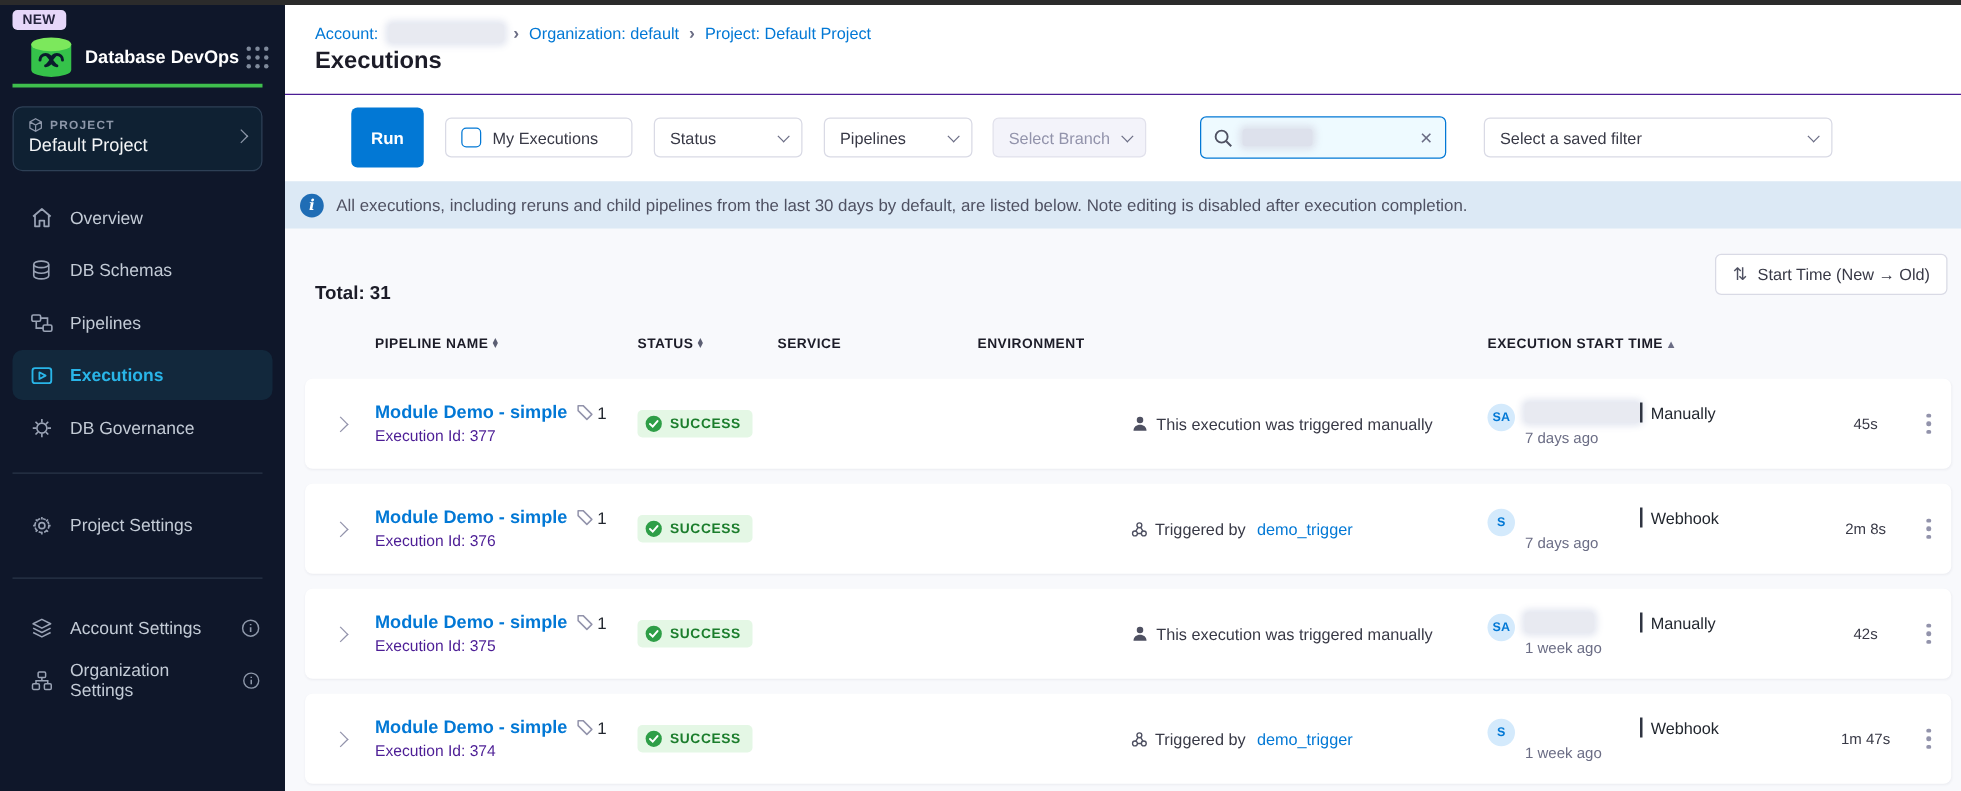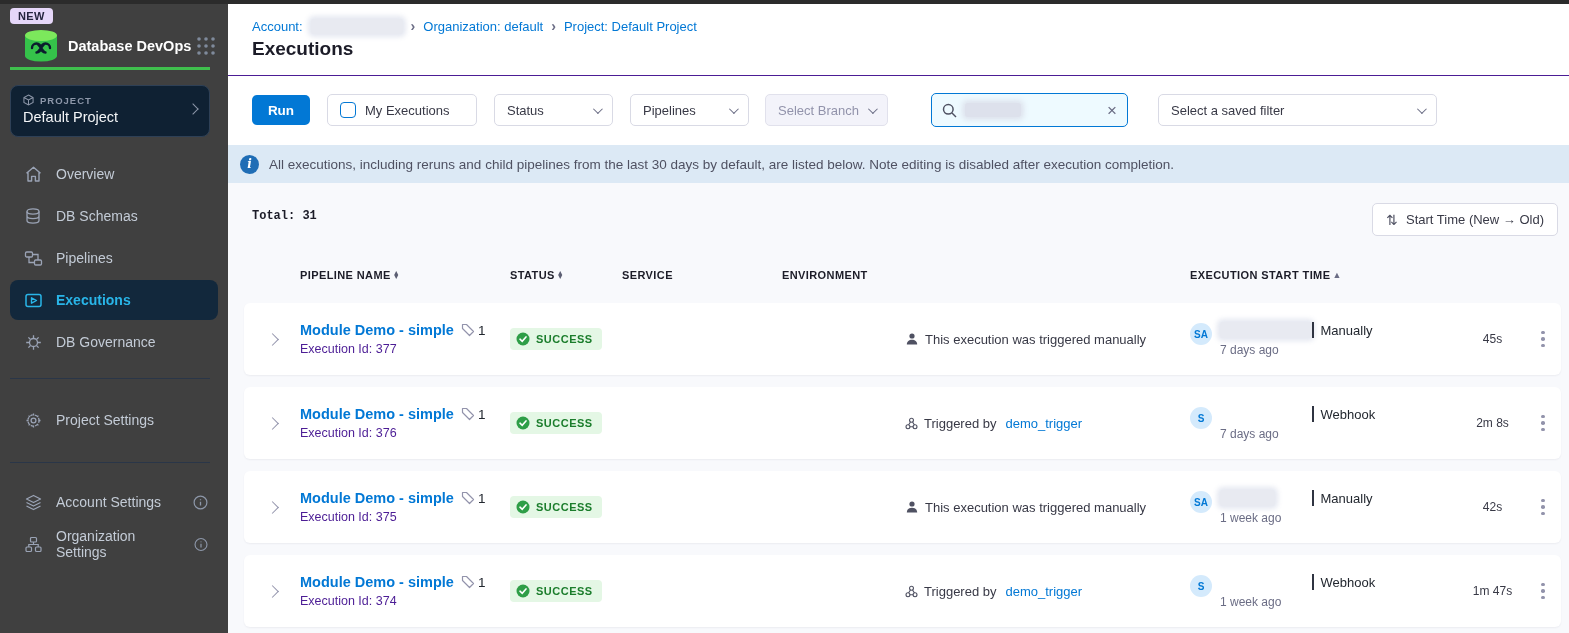--- a/index.html
+++ b/index.html
@@ -3,21 +3,21 @@
 <meta charset="utf-8">
 <style>
   * { margin:0; padding:0; box-sizing:border-box; }
   html,body { width:1569px; height:633px; overflow:hidden; }
   body { font-family:"Liberation Sans","DejaVu Sans",sans-serif; background:#fff; position:relative; color:#22272f; }
 
   
   .top-strip { position:absolute; top:0; left:0; width:1569px; height:4px; background:#2b2b2b; z-index:30; }
 
   
-  .sidebar { position:absolute; top:4px; left:0; width:228px; height:629px; background:#404040; color:#c3cbd6; z-index:20; }
+  .sidebar { position:absolute; top:4px; left:0; width:228px; height:629px; background:#0f172a; color:#c3cbd6; z-index:20; }
   .new-badge { position:absolute; top:4px; left:10px; background:#e6d7f9; color:#25243e; font-size:11px; font-weight:bold; padding:2px 8px; border-radius:4px; letter-spacing:.3px; }
   .brand-row { position:absolute; top:22px; left:23px; right:12px; height:40px; display:flex; align-items:center; }
   .brand-logo { width:36px; height:34px; }
   .brand-title { color:#fff; font-weight:bold; font-size:14.5px; margin-left:9px; flex:1; }
   .grid-icon { width:20px; height:20px; cursor:pointer; }
   .brand-underline { position:absolute; top:63px; left:10px; width:200px; height:2.5px; background:#3fbf4d; }
 
   .project-card { position:absolute; top:81px; left:10px; width:200px; height:52px; background:#0f2133; border:1px solid #2e4056; border-radius:8px; padding:8px 12px; cursor:pointer; }
   .project-label-row { display:flex; align-items:center; gap:6px; color:#8d97a9; font-size:9.5px; font-weight:bold; letter-spacing:1px; }
   .project-name { color:#f4f6f8; font-size:14.5px; margin-top:3px; }
@@ -36,21 +36,21 @@
   .page-head { position:absolute; top:0; left:0; right:0; height:72px; border-bottom:1px solid #4c1d95; background:#fff; }
   .breadcrumb { position:absolute; top:14px; left:24px; display:flex; align-items:center; gap:8px; font-size:13px; }
   .crumb-link { color:#0278d5; cursor:pointer; text-decoration:none; }
   .crumb-sep { color:#6b6d85; font-size:14px; font-weight:bold; }
   .blurred { display:inline-block; background:#e8eaf1; border-radius:3px; box-shadow:0 0 5px 3px rgba(228,231,240,.95); }
   .blur-account { width:92px; height:15px; }
   .page-title { position:absolute; top:34px; left:24px; font-size:19px; font-weight:bold; color:#1c1c28; }
 
   
   .toolbar { position:absolute; top:90px; left:24px; right:0; height:32px; display:flex; align-items:center; }
-  .btn-run { width:58px; height:30px; background:#0278d5; color:#fff; font-weight:bold; font-size:13.5px; border:none; border-radius:5px; cursor:pointer; }
+  .btn-run { width:58px; height:48px; background:#0278d5; color:#fff; font-weight:bold; font-size:13.5px; border:none; border-radius:5px; cursor:pointer;margin-left:29px; }
   .ctrl { height:32px; display:flex; align-items:center; border:1px solid #d9dae5; border-radius:5px; background:#fff; font-size:13px; color:#383946; padding:0 12px; cursor:pointer; }
   .my-exec { width:150px; margin-left:17px; gap:9px; }
   .checkbox { width:16px; height:16px; border:1.5px solid #0278d5; border-radius:4px; background:#fff; }
   .dd { justify-content:space-between; }
   .dd-status { width:119px; margin-left:17px; }
   .dd-pipelines { width:119px; margin-left:17px; }
   .dd-repo { width:161px; margin-left:16px; }
   .dd-branch { width:123px; margin-left:16px; background:#f3f3fa; border-color:#e1e1ec; color:#9293ab; cursor:default; }
   .chev { width:7px; height:7px; border-right:1.6px solid #6b6d85; border-bottom:1.6px solid #6b6d85; display:inline-block; }
   .chev-down { transform:rotate(45deg) translateY(-2px); }
@@ -61,21 +61,21 @@
   .clear-x { margin-left:auto; color:#6b6d85; font-size:17px; cursor:pointer; line-height:1; }
   .dd-saved { width:279px; margin-left:30px; }
 
   
   .banner { position:absolute; top:141px; left:0; right:0; height:38px; background:#dce9f5; display:flex; align-items:center; padding-left:12px; gap:10px; }
   .banner-icon { width:19px; height:19px; border-radius:50%; background:#1f6db5; color:#fff; font-size:12px; font-weight:bold; display:flex; align-items:center; justify-content:center; font-family:"DejaVu Serif",serif; font-style:italic; flex:0 0 19px; }
   .banner-text { font-size:13.5px; color:#4f5162; }
 
   
   .list-section { position:absolute; top:179px; left:0; right:0; bottom:0; background:#f8f9fc; }
-  .total { position:absolute; top:26px; left:24px; font-size:12px; font-weight:bold; color:#1c1c28;font-family:Liberation Mono, monospace; }
+  .total { position:absolute; top:43px; left:24px; font-size:15px; font-weight:bold; color:#1c1c28; }
   .sort-btn { position:absolute; top:20px; right:11px; height:33px; background:#fff; border:1px solid #d9dae5; border-radius:5px; display:flex; align-items:center; gap:8px; padding:0 13px; font-size:13px; color:#383946; cursor:pointer; }
   .sort-glyph { font-size:14px; color:#4f5162; }
 
   .grid-cols { display:grid; grid-template-columns:56px 210px 112px 160px 123px 285px 270px 65px 36px; align-items:center; }
   .thead { position:absolute; top:86px; left:16px; width:1317px; font-size:11px; font-weight:bold; color:#1c1c28; letter-spacing:.4px; }
   .th { display:flex; align-items:center; gap:2px; }
   .sorticon { display:inline-flex; flex-direction:column; line-height:.62; font-size:7px; color:#5c5f73; }
   .tri-up { font-size:9px; color:#6b6d85; }
 
   .row-card { position:absolute; left:16px; width:1317px; height:72px; background:#fff; border-radius:6px; box-shadow:0 1px 2px rgba(40,41,61,.06); }

